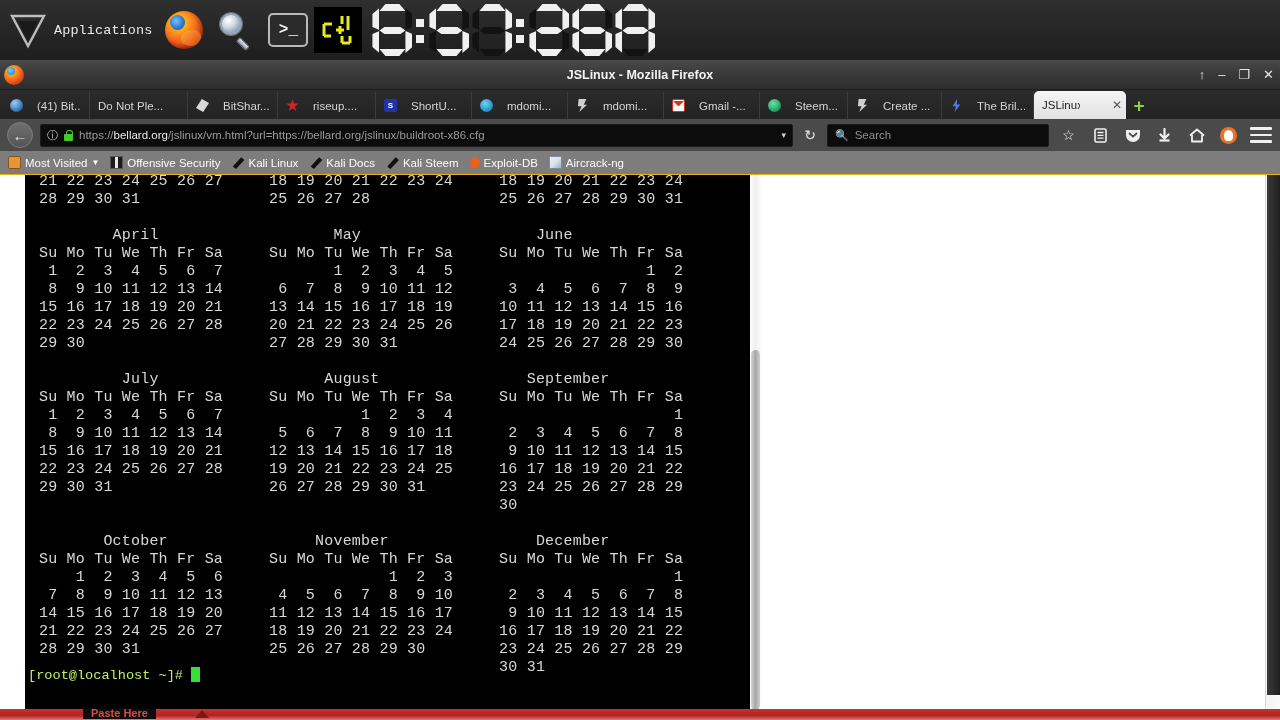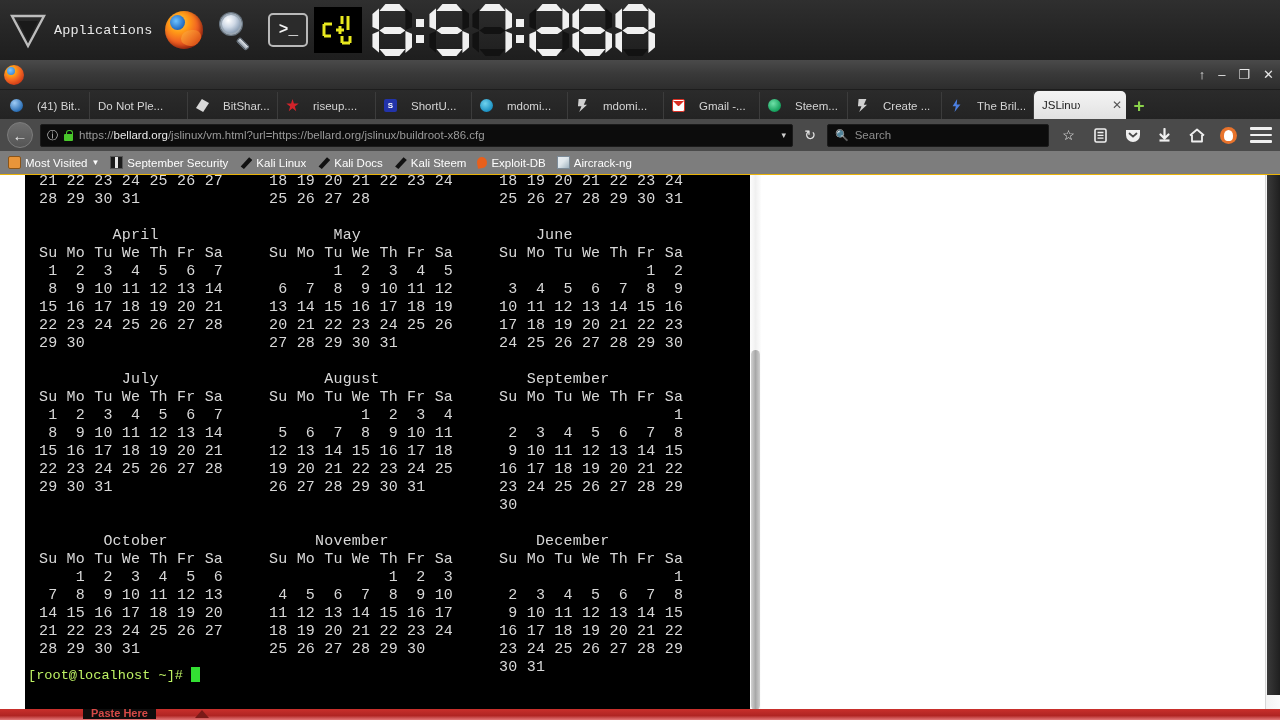--- a/index.html
+++ b/index.html
@@ -268,20 +268,21 @@
         <i class="seg sg-c"></i>
         <i class="seg sg-d off"></i>
     </span>
   </div>
 </div>
 
 <div id="firefox-window">
 
   <div id="titlebar">
     <span class="ff-small"></span>
+    <span id="title-text">JSLinux - Mozilla Firefox</span>
     <span id="win-controls">
       <span>↑</span>
       <span>–</span>
       <span>❐</span>
       <span>✕</span>
     </span>
   </div>
 
   <div id="tabstrip">
     <div class="tab" style="width:88px">
@@ -388,21 +389,21 @@
   <div id="bookmarks">
     <div class="bm">
       <span class="bmi" style="background:#e8953a;border:1px solid #8a5418;border-radius:2px"></span>
       <span>Most Visited</span>
       <span class="carat">▼</span>
     </div>
     <div class="bm">
       <span class="bmi" style="background:#1b1b1b;border:1px solid #555">
         <span style="display:block;width:3px;height:100%;margin:0 auto;background:#e6e6e6"></span>
       </span>
-      <span>September Security</span>
+      <span>Offensive Security</span>
     </div>
     <div class="bm">
       <span class="bmi" style="background:#111;clip-path:polygon(10% 80%,75% 10%,100% 30%,35% 100%)"></span>
       <span>Kali Linux</span>
     </div>
     <div class="bm">
       <span class="bmi" style="background:#111;clip-path:polygon(10% 80%,75% 10%,100% 30%,35% 100%)"></span>
       <span>Kali Docs</span>
     </div>
     <div class="bm">

